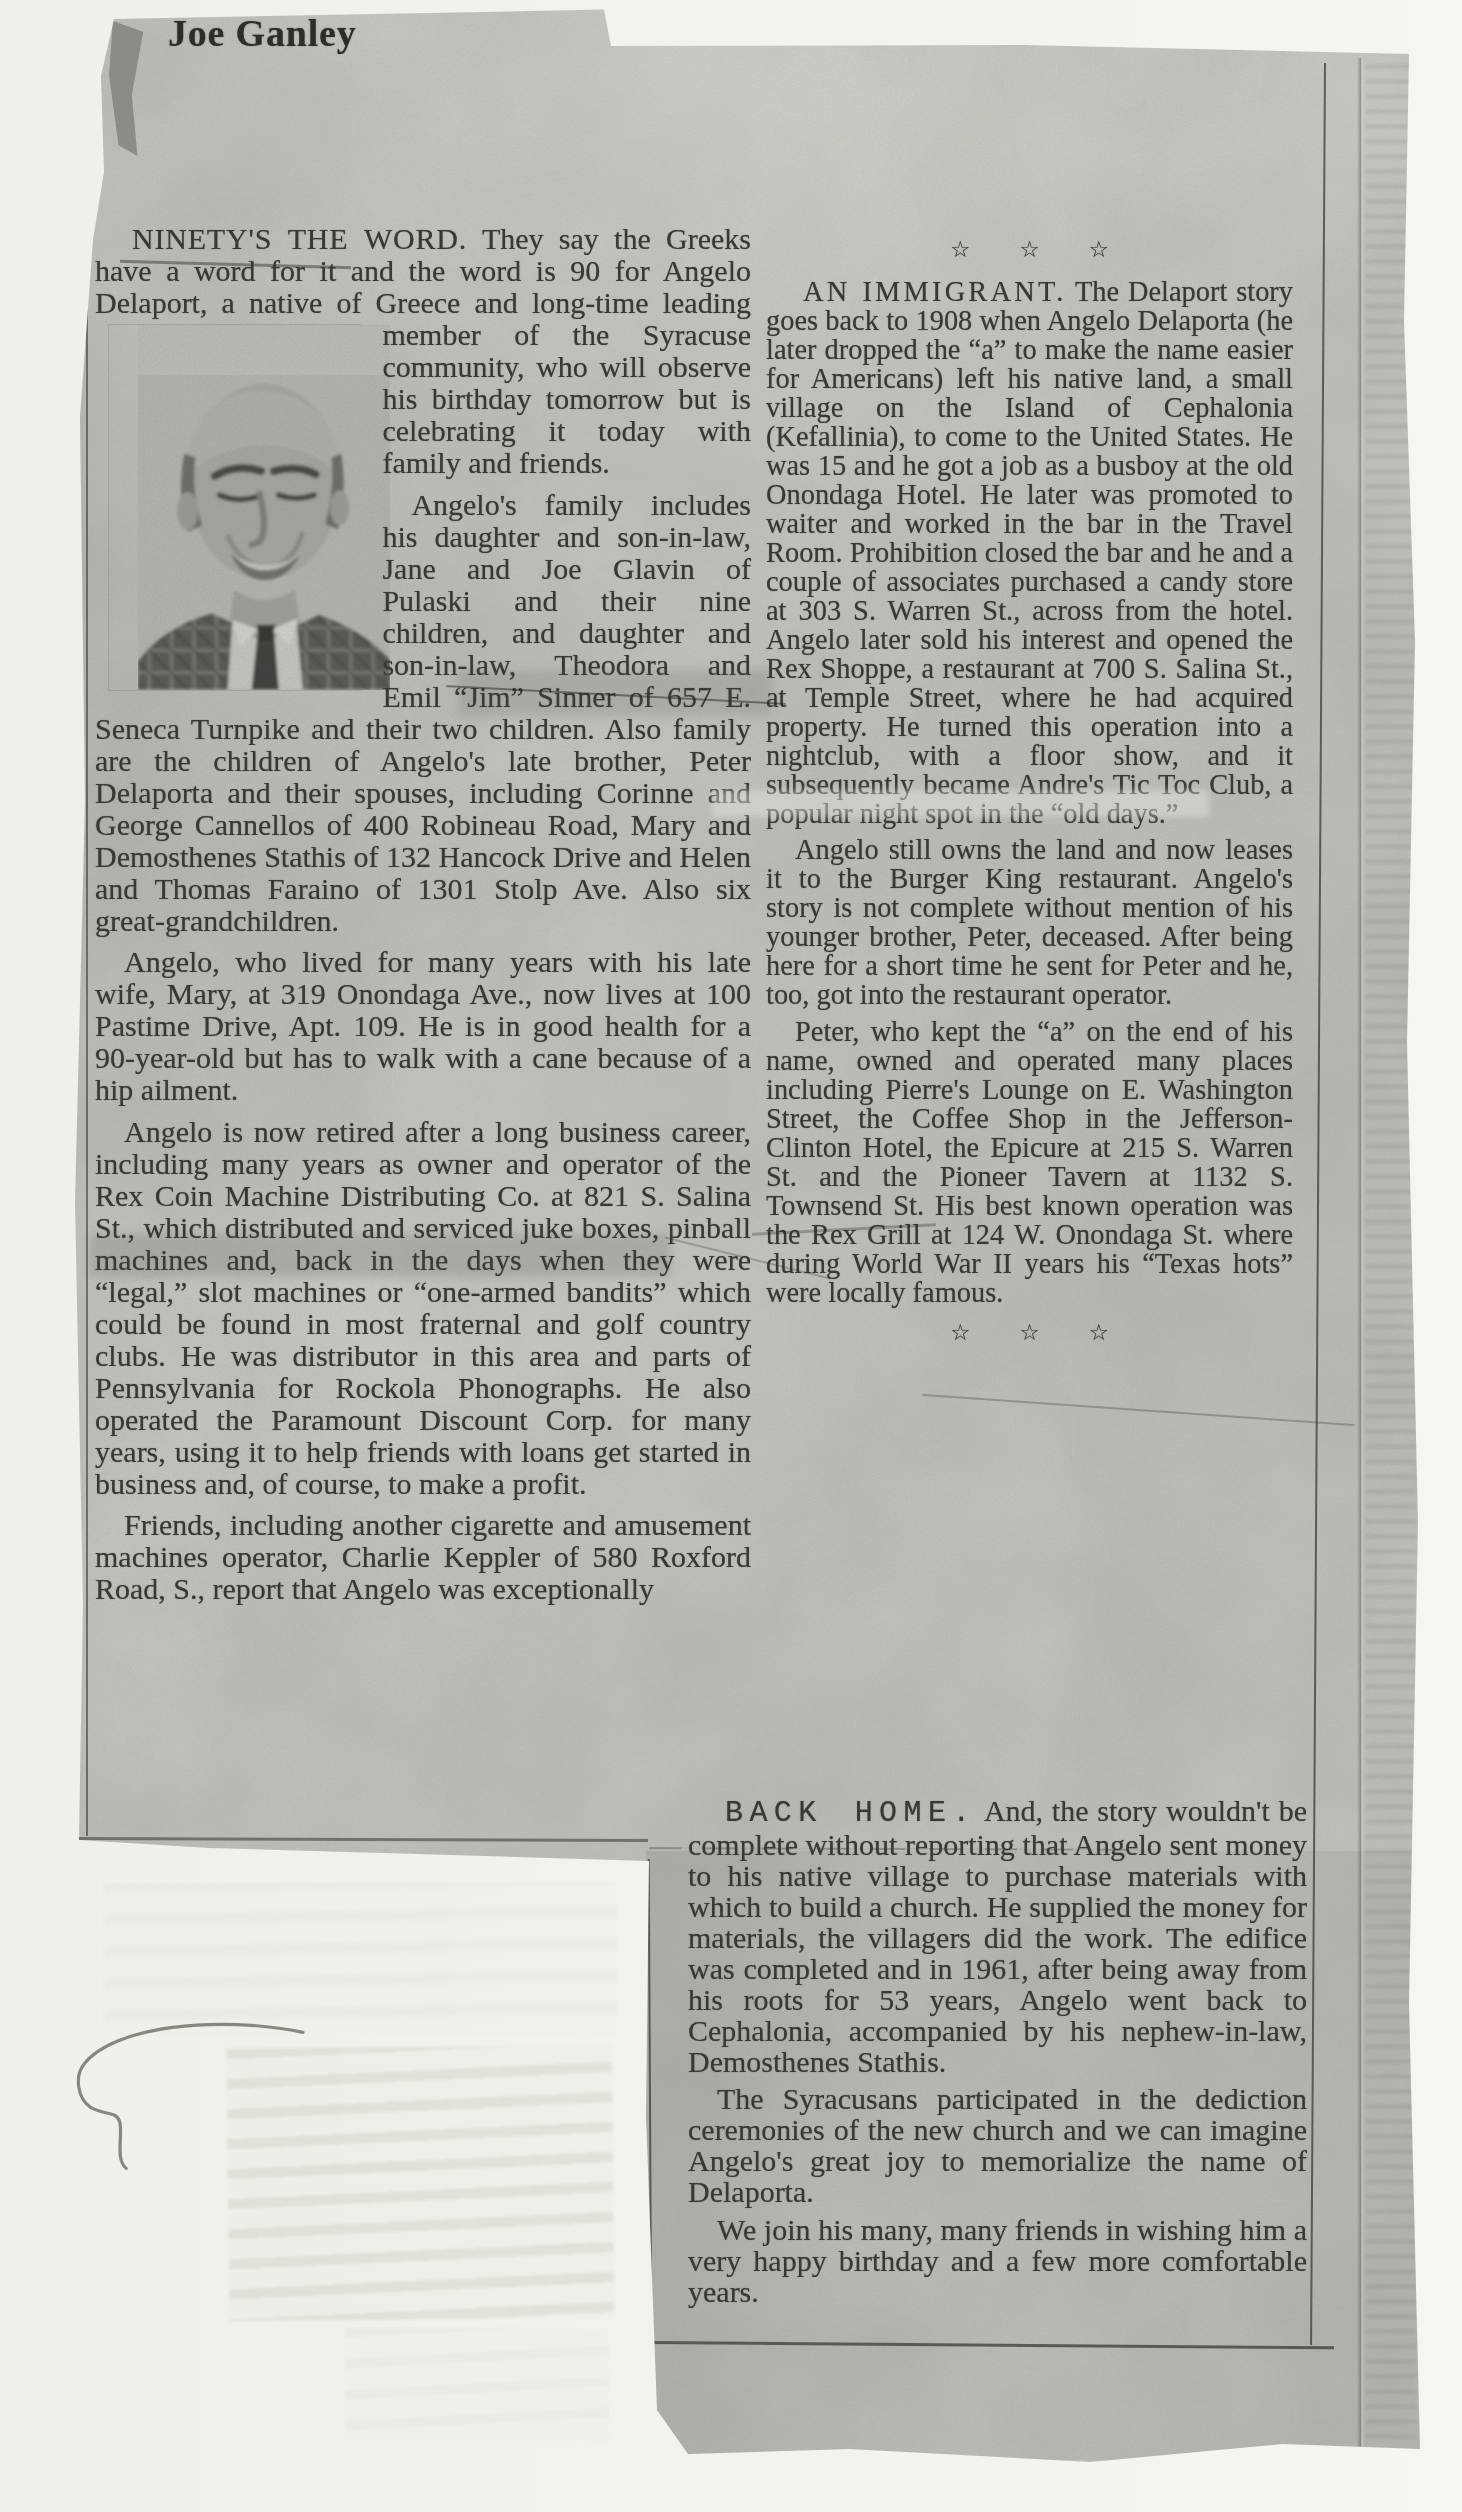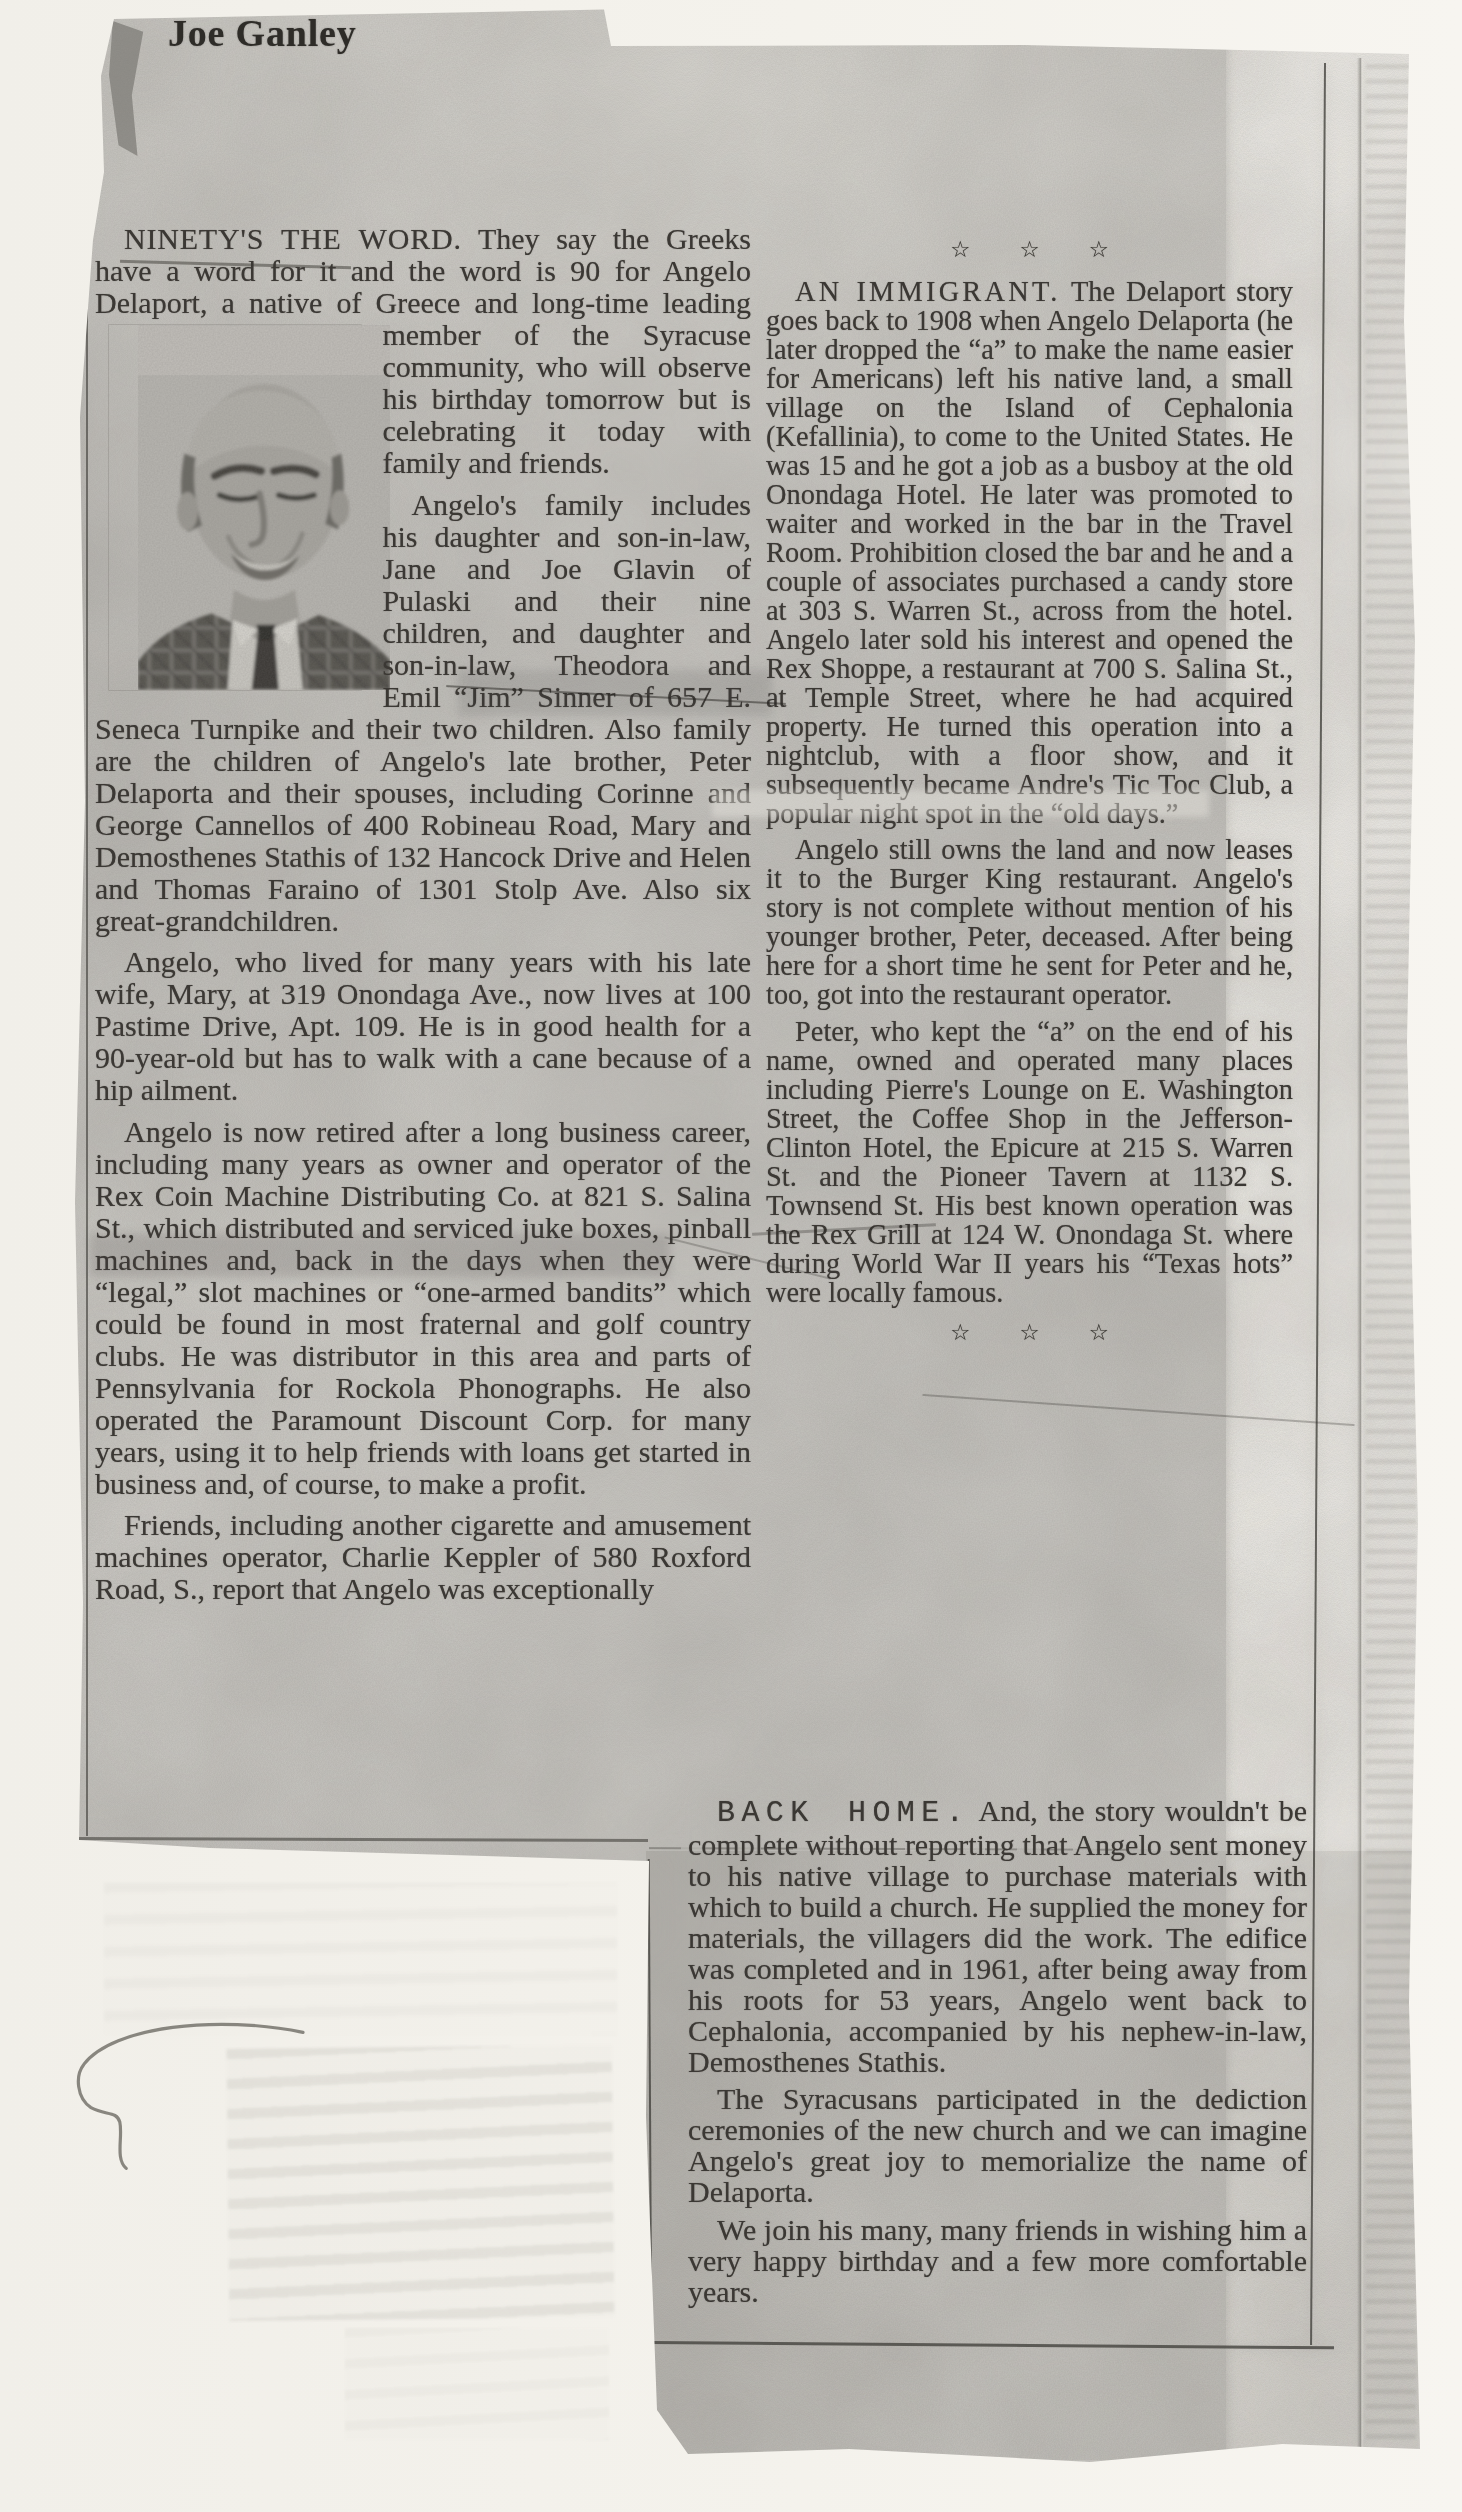--- a/index.html
+++ b/index.html
@@ -13,21 +13,21 @@
   .g1{left:228px;top:2047px;width:385px;height:272px;transform:rotate(-.6deg);
       background:repeating-linear-gradient(178deg,rgba(112,110,102,.13) 0 10.4px,rgba(112,110,102,.02) 10.4px 30px);}
   .g2{left:104px;top:1883px;width:513px;height:152px;opacity:.5;
       background:repeating-linear-gradient(179deg,rgba(112,110,102,.10) 0 9.6px,rgba(112,110,102,.02) 9.6px 32px);}
   .g3{left:345px;top:2328px;width:264px;height:112px;opacity:.6;
       background:repeating-linear-gradient(177deg,rgba(112,110,102,.09) 0 9.6px,rgba(112,110,102,.02) 9.6px 31px);}
   .pencil{position:absolute;left:63px;top:2002px;}
 
   
   .clip{
-    position:absolute;left:0;top:0;width:1226px;height:2512px;
+    position:absolute;left:0;top:0;width:1462px;height:2512px;
     clip-path:polygon(114px 19px,604px 9.6px,611px 46px,1024px 45px,1409px 54px,
       1404px 321px,1415px 641px,1407px 1042px,1418px 1523px,1409px 2003px,1420px 2449px,
       1282px 2444px,1090px 2462px,849px 2449px,688px 2454px,
       657px 2410px,646px 2116px,649px 1861px,
       417px 1854px,210px 1848px,79px 1840px,
       83px 1603px,75px 1202px,85px 801px,80px 417px,93px 240px,104px 172px,101px 76px);
     background-color:#c6c4bf;
     background-image:
       radial-gradient(721px 401px at 60% 4%,#d2d0ca,rgba(210,208,202,0)),
       radial-gradient(561px 721px at 3% 30%,#b7b5b0,rgba(183,181,176,0)),
@@ -52,21 +52,21 @@
 
   .col{position:absolute;color:#3b3834;text-align:justify;
        text-shadow:0 0 1px rgba(45,42,38,.55);}
   .col p{margin:0 0 9.6px 0;text-indent:29px;}
   .col-left{left:95px;top:223px;width:656px;font-size:30px;line-height:32px;}
   .col-right{left:766px;top:224px;width:527px;font-size:28.4px;line-height:29px;}
   .col-right p{margin:0 0 7.2px 0;}
   .col-box{left:688px;top:1795px;width:619px;font-size:30px;line-height:31px;}
   .col-box p{margin:0 0 6.4px 0;}
 
-  .lead{letter-spacing:0.8px;}
+  .lead{letter-spacing:0.8px;margin-left:8px;}
   .lead-sp{letter-spacing:3.2px;}
   .lead-sp2{letter-spacing:6.4px;word-spacing:6.4px;font-family:Liberation Mono, monospace;}
 
   .photo-float{
     float:left;width:252px;height:365px;
     margin:6.4px 21px 8px 14.4px;
     box-shadow:0 0 0 0.8px rgba(90,88,82,.25);
   }
 
   .divider{display:block;text-align:center;font-family:"DejaVu Sans",sans-serif;

